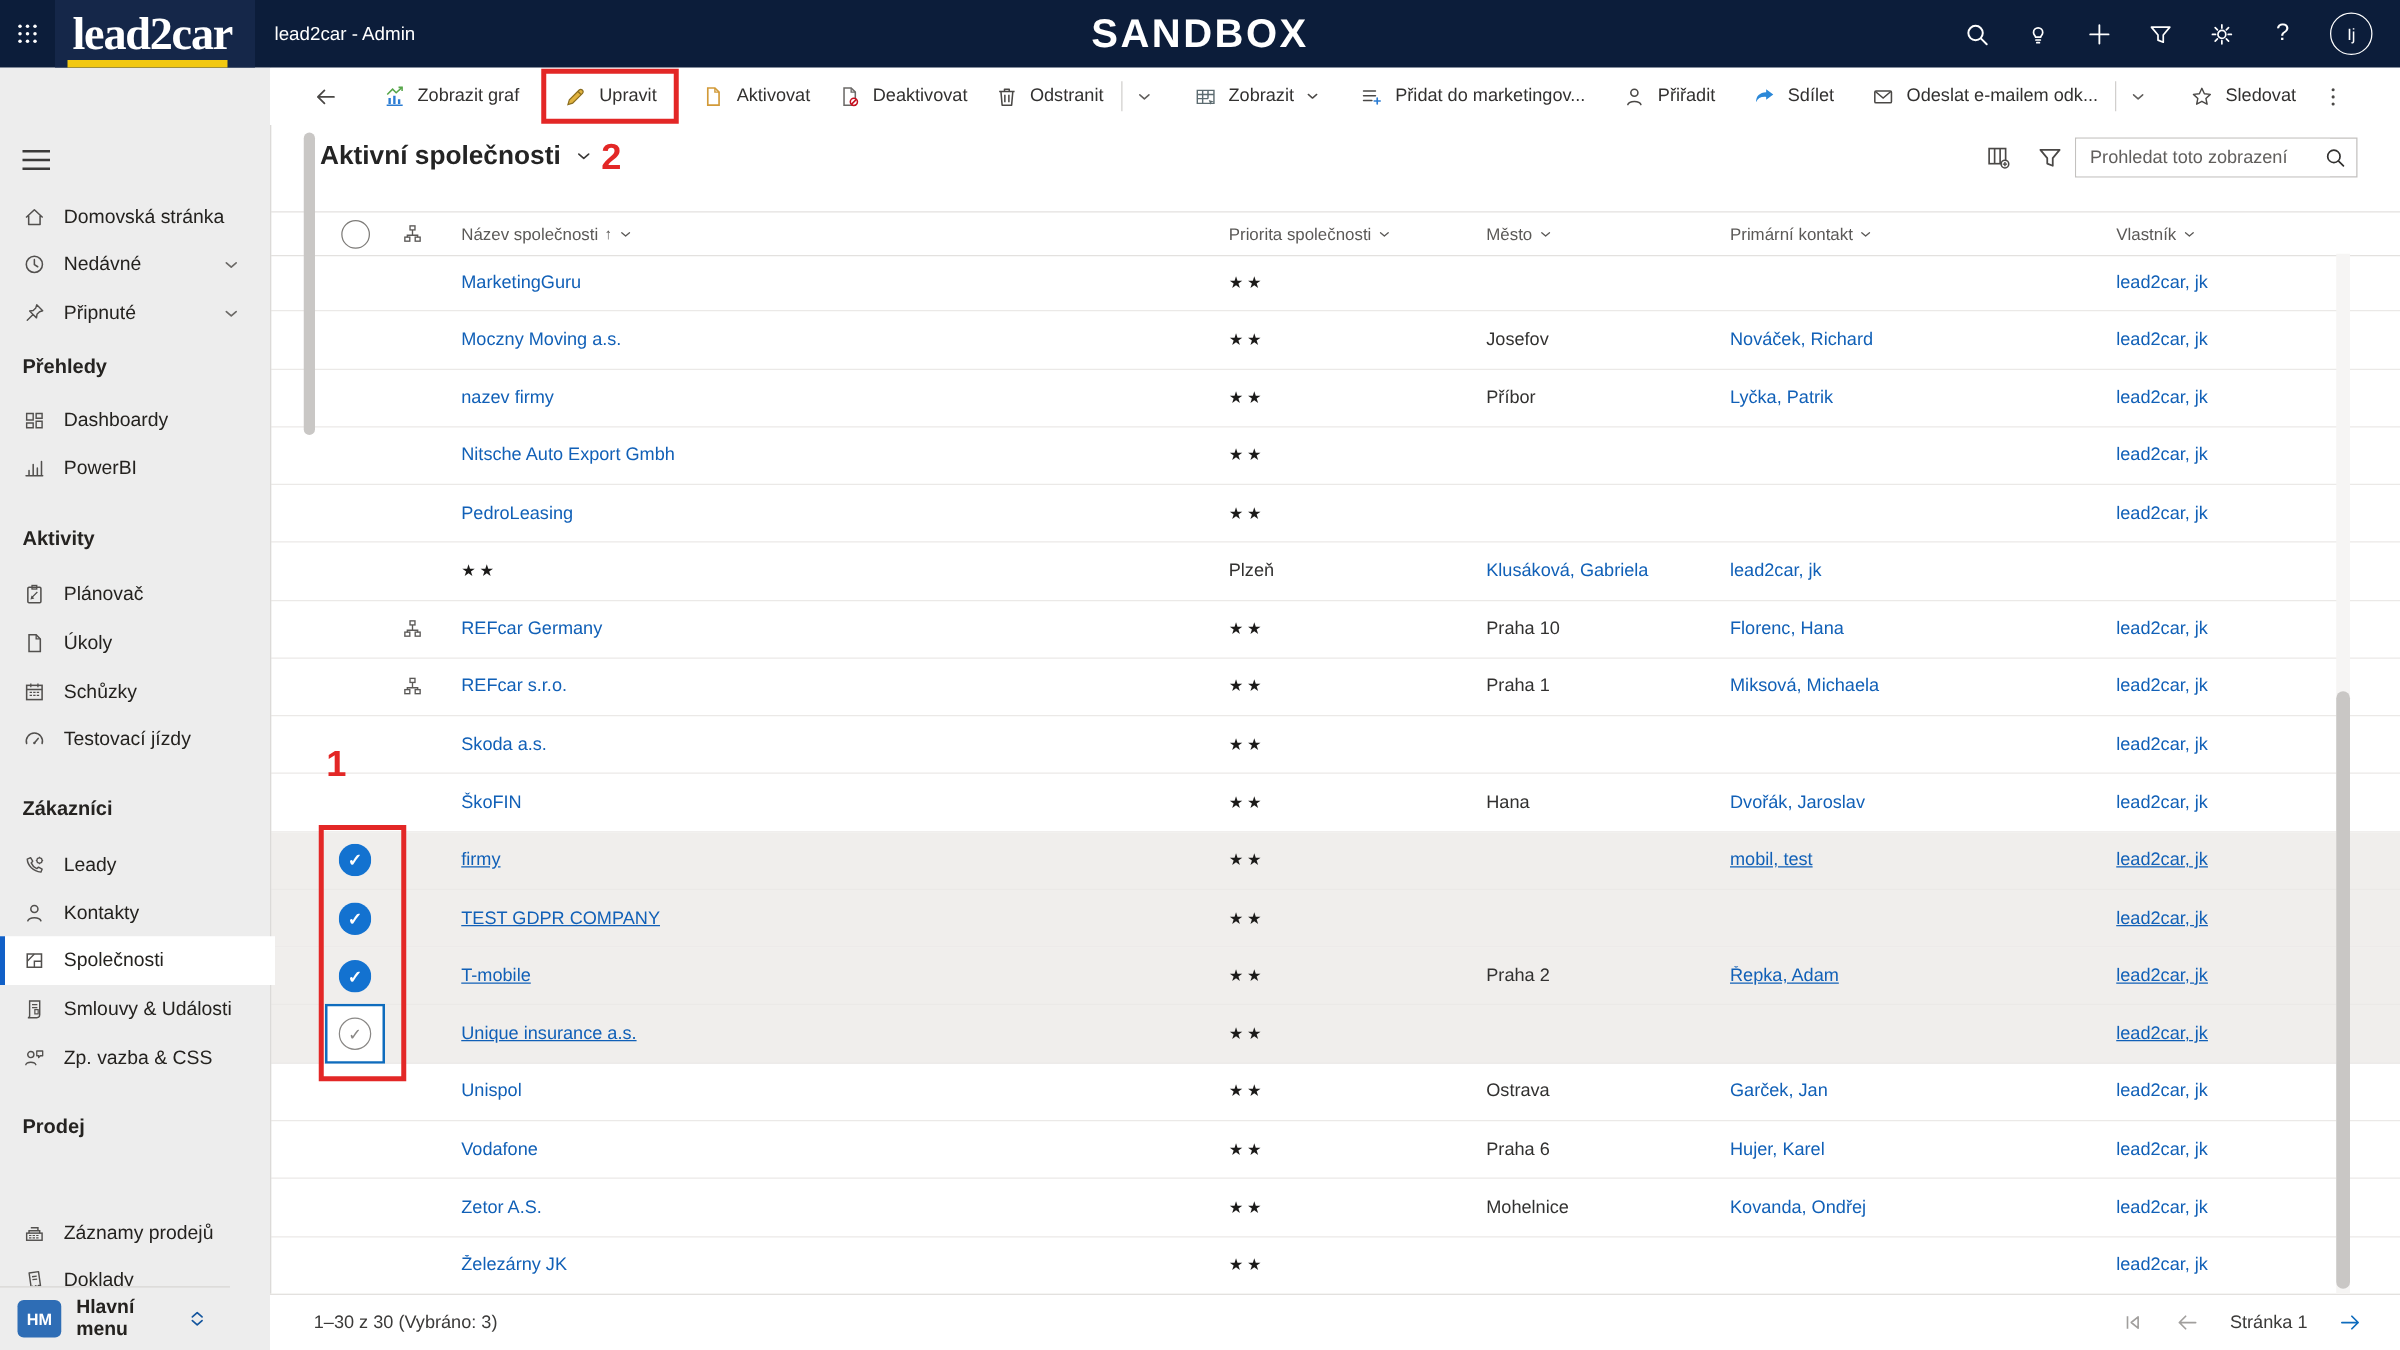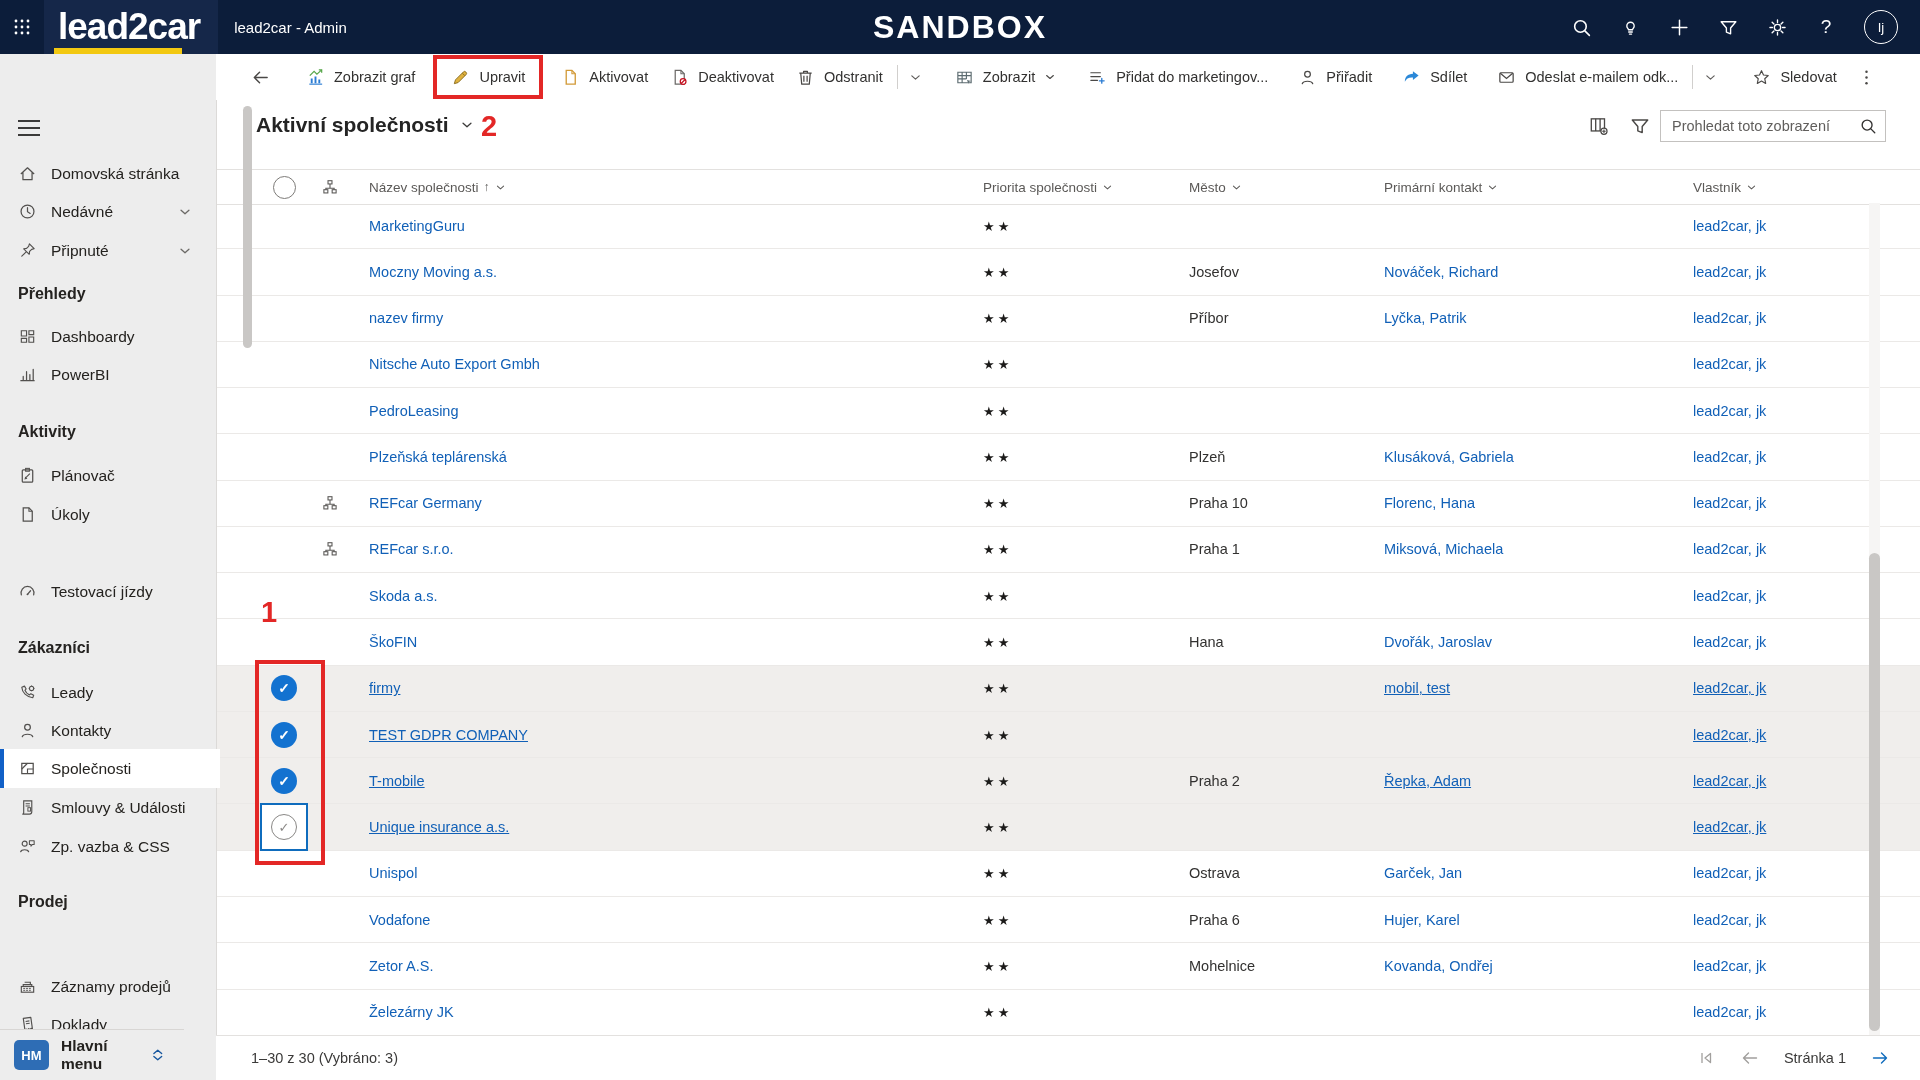--- a/index.html
+++ b/index.html
@@ -6,21 +6,21 @@
   body{width:1920px;height:1080px;position:relative;overflow:hidden;background:#fff;
        font-family:"Liberation Sans",sans-serif;color:#323130;-webkit-font-smoothing:antialiased;}
   .icn{width:19px;height:19px;display:block;flex:none;}
 
   
   .topbar{position:absolute;left:0;top:0;width:1920px;height:54px;background:#0c1d3a;color:#fff;
           display:flex;align-items:center;z-index:30;}
   .waffle{width:44px;height:54px;display:flex;align-items:center;justify-content:center;cursor:pointer;}
   .waffle .icn{width:20px;height:20px;}
   .logo-box{height:54px;background:#152749;display:flex;align-items:center;padding:0 18px 0 14px;
-            position:relative;font-size:37px;font-weight:bold;letter-spacing:-1px;white-space:nowrap;}
+            position:relative;font-size:37px;font-weight:bold;letter-spacing:-1px;white-space:nowrap;font-family:Liberation Serif, serif;}
   .logo-underline{position:absolute;left:10px;bottom:0;width:128px;height:6px;background:#f2c811;}
   .app-name{margin-left:16px;font-size:15px;}
   .env{position:absolute;left:50%;top:50%;transform:translate(-50%,-50%);font-size:32px;
        font-weight:600;letter-spacing:2px;}
   .top-icons{margin-left:auto;display:flex;align-items:center;gap:27px;padding-right:22px;}
   .tic{width:22px;height:22px;color:#fff;cursor:pointer;display:flex;align-items:center;justify-content:center;}
   .tic .icn{width:21px;height:21px;}
   .help-q{font-size:19px;}
   .avatar{width:32px;height:32px;border:1px solid #fff;border-radius:50%;display:flex;align-items:center;
           justify-content:center;font-size:13px;cursor:pointer;}
@@ -412,20 +412,26 @@
         <use href="#i-clip"></use>
       </svg>
     <span>Plánovač</span>
   </div>
   <div class="snav" style="top:441px">
     <svg class="icn sic">
         <use href="#i-page"></use>
       </svg>
     <span>Úkoly</span>
   </div>
+  <div class="snav" style="top:480px">
+    <svg class="icn sic">
+        <use href="#i-cal"></use>
+      </svg>
+    <span>Schůzky</span>
+  </div>
   <div class="snav" style="top:518px">
     <svg class="icn sic">
         <use href="#i-gauge"></use>
       </svg>
     <span>Testovací jízdy</span>
   </div>
 
   <div class="ssec" style="top:576px">Zákazníci</div>
   <div class="snav" style="top:619px">
     <svg class="icn sic">
@@ -700,21 +706,20 @@
     <div class="cell c-prio"><span class="stars">★★</span></div>
     <div class="cell c-city"></div>
     <div class="cell c-contact"><a class="link contact-link"></a></div>
     <div class="cell c-owner"><a class="link owner-link">lead2car, jk</a></div>
   </div>
 
   <div class="trow gridcols">
     <div class="cell c-ind"></div>
     <div class="cell c-chk chkcell"></div>
     <div class="cell c-hier hiercell"></div>
-    <div class="cell c-name"><a class="link name-link">Plzeňská teplárenská</a></div>
     <div class="cell c-prio"><span class="stars">★★</span></div>
     <div class="cell c-city">Plzeň</div>
     <div class="cell c-contact"><a class="link contact-link">Klusáková, Gabriela</a></div>
     <div class="cell c-owner"><a class="link owner-link">lead2car, jk</a></div>
   </div>
 
   <div class="trow gridcols">
     <div class="cell c-ind"></div>
     <div class="cell c-chk chkcell"></div>
     <div class="cell c-hier hiercell">

